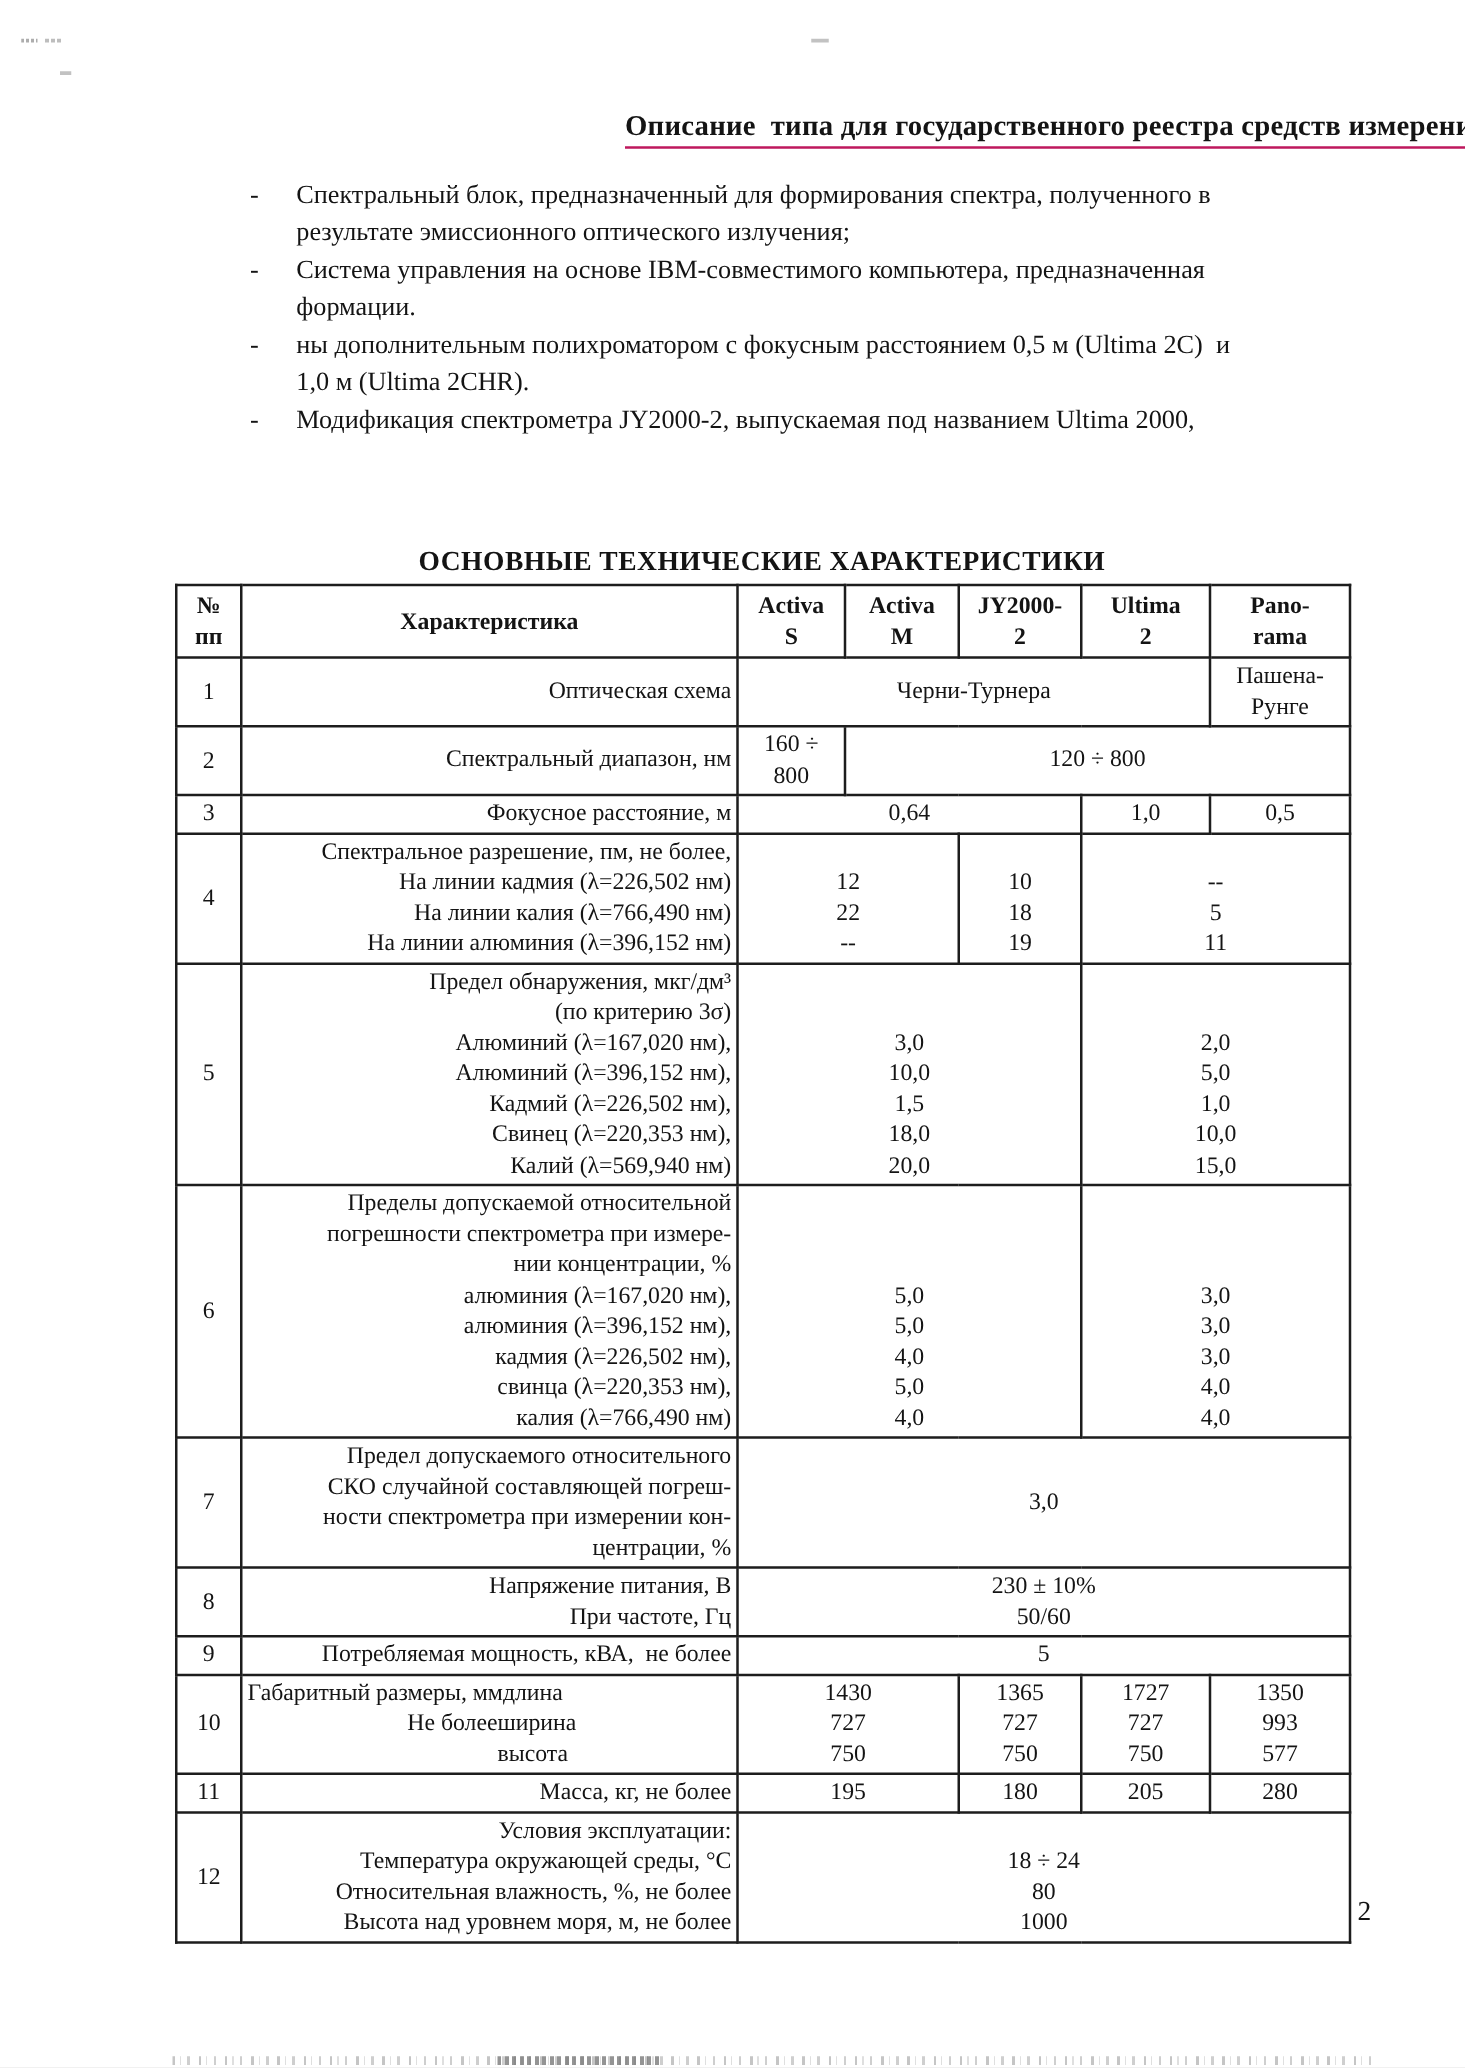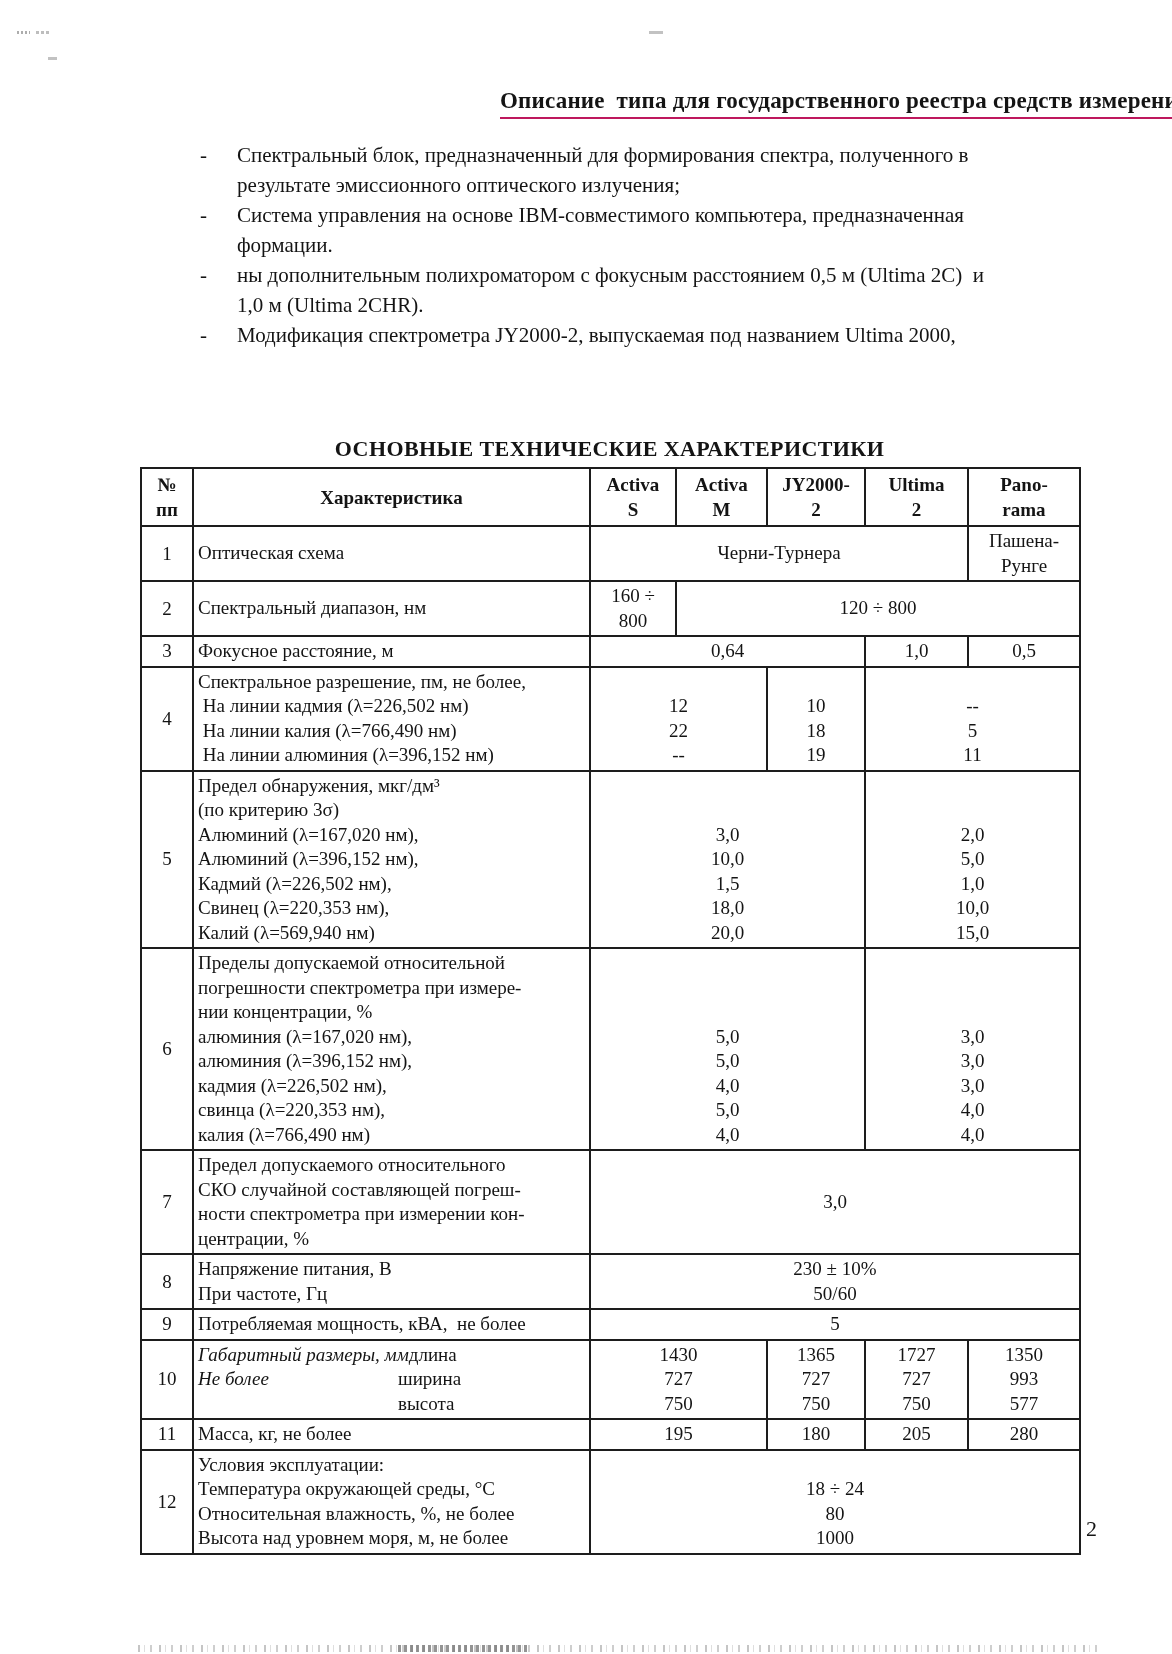--- a/index.html
+++ b/index.html
@@ -45,24 +45,24 @@
   table.chars th,table.chars td{
     border:2px solid #1d1d1d;
     padding:2px 4px;
     vertical-align:middle;
     overflow:hidden;
   }
   table.chars th{font-weight:bold;text-align:center;padding:3px 2px;}
   .hln{line-height:25px;white-space:pre;}
   .ln{line-height:24.5px;height:24.5px;white-space:pre;}
   td.num{text-align:center;}
-  td.char{text-align:left;padding-left:10px;padding-right:6px;}
+  td.char{text-align:right;padding-left:10px;padding-right:6px;}
   td.val{text-align:center;}
   .pair{display:flex;}
-  .pair .pl{flex:0 0 200px;white-space:pre;font-style:italic;}
+  .pair .pl{flex:0 0 200px;white-space:pre;}
   .pair .pr{white-space:pre;}
 
   .page-number{position:absolute;left:1086px;top:1516px;font-size:22px;}
 
   .bottom-noise{
     position:absolute;left:138px;top:1645px;width:962px;height:7px;
     background:repeating-linear-gradient(90deg,
       rgba(45,45,45,.5) 0 2px, transparent 2px 6px,
       rgba(45,45,45,.28) 6px 7px, transparent 7px 12px,
       rgba(45,45,45,.42) 12px 14px, transparent 14px 21px);

